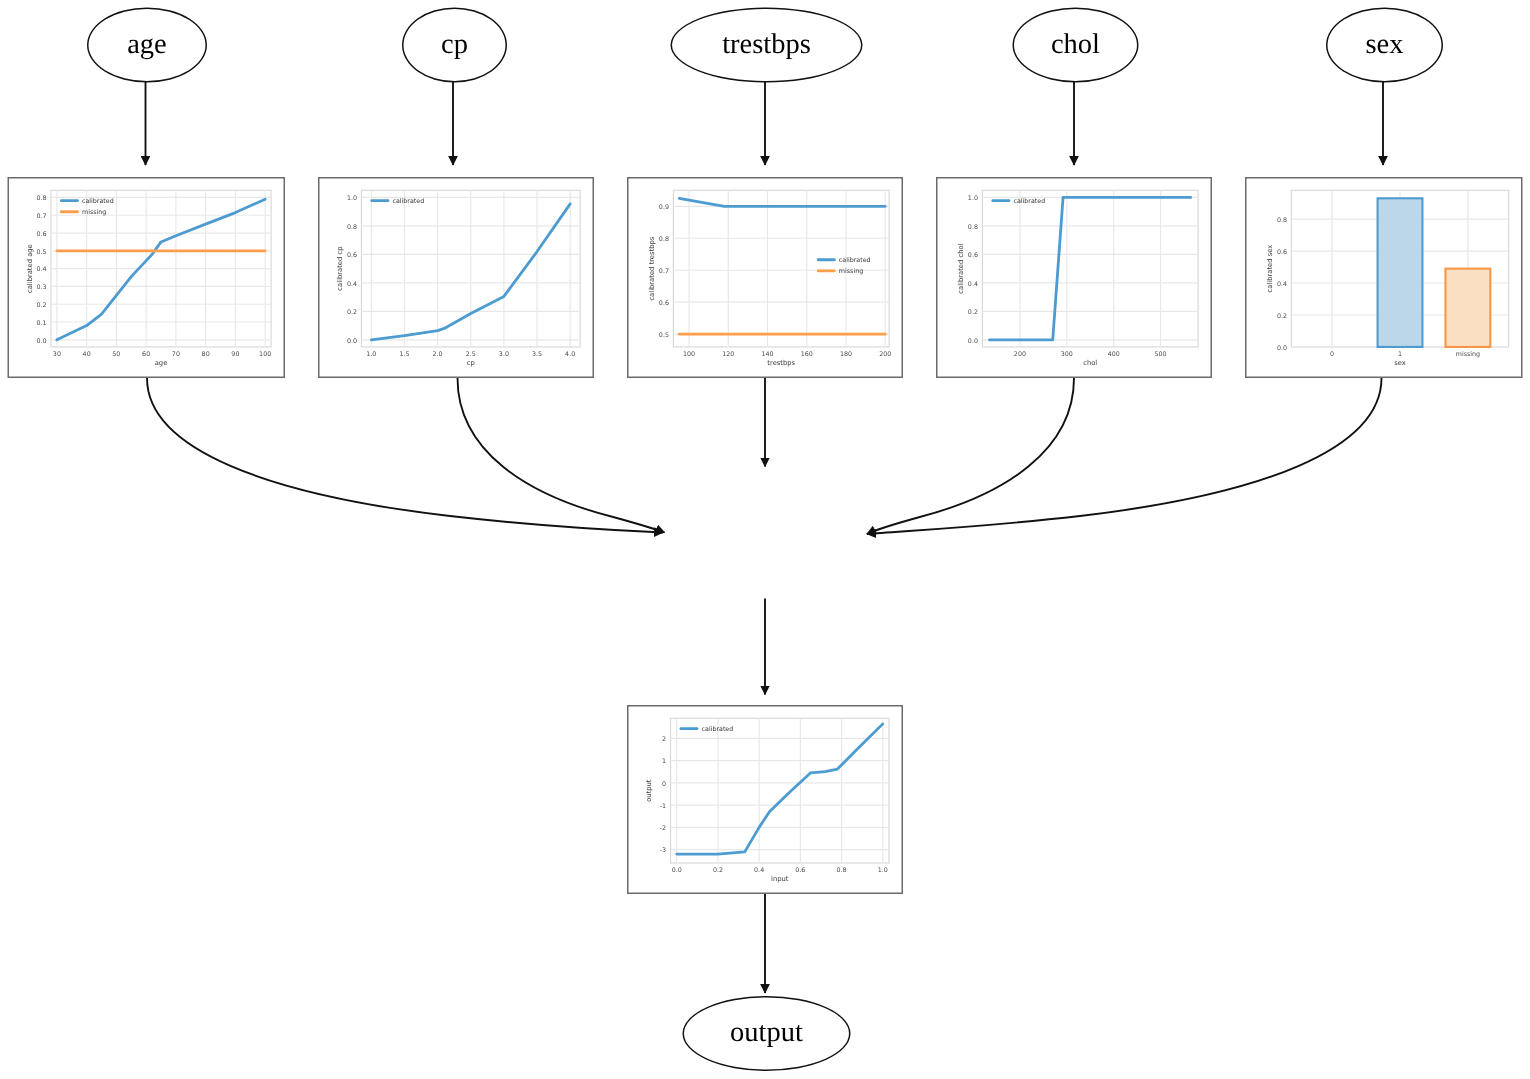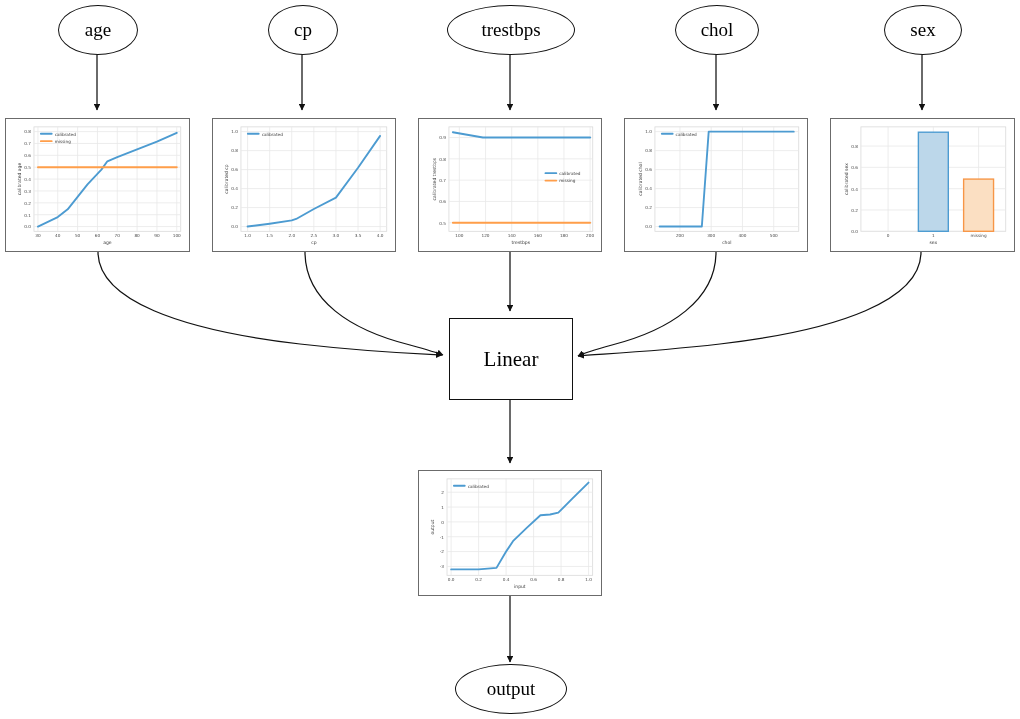--- a/index.html
+++ b/index.html
@@ -77,23 +77,20 @@
   <div class="ellipse-node" style="left:447px;top:5px;width:126px;height:48px;">
     <span>trestbps</span>
   </div>
   <div class="ellipse-node" style="left:675px;top:5px;width:82px;height:48px;">
     <span>chol</span>
   </div>
   <div class="ellipse-node" style="left:884px;top:5px;width:76px;height:48px;">
     <span>sex</span>
   </div>
 
-  <div class="rect-node" style="left:449px;top:318px;width:122px;height:80px;">
-    <span>Linear</span>
-  </div>
 
   <div class="ellipse-node" style="left:455px;top:664px;width:110px;height:48px;font-size:19px;">
     <span>output</span>
   </div>
 
   <div class="chart-panel" style="left:5px;top:118px;width:185px;height:134px;">
     <svg class="plot-svg" id="plot-age" viewBox="0 0 185 134">
         <rect x="28" y="8" width="149" height="106" class="plot-frame"></rect>
         <line x1="32.027027027027025" y1="8" x2="32.027027027027025" y2="114" class="grid-line"></line>
         <line x1="52.16216216216216" y1="8" x2="52.16216216216216" y2="114" class="grid-line"></line>

